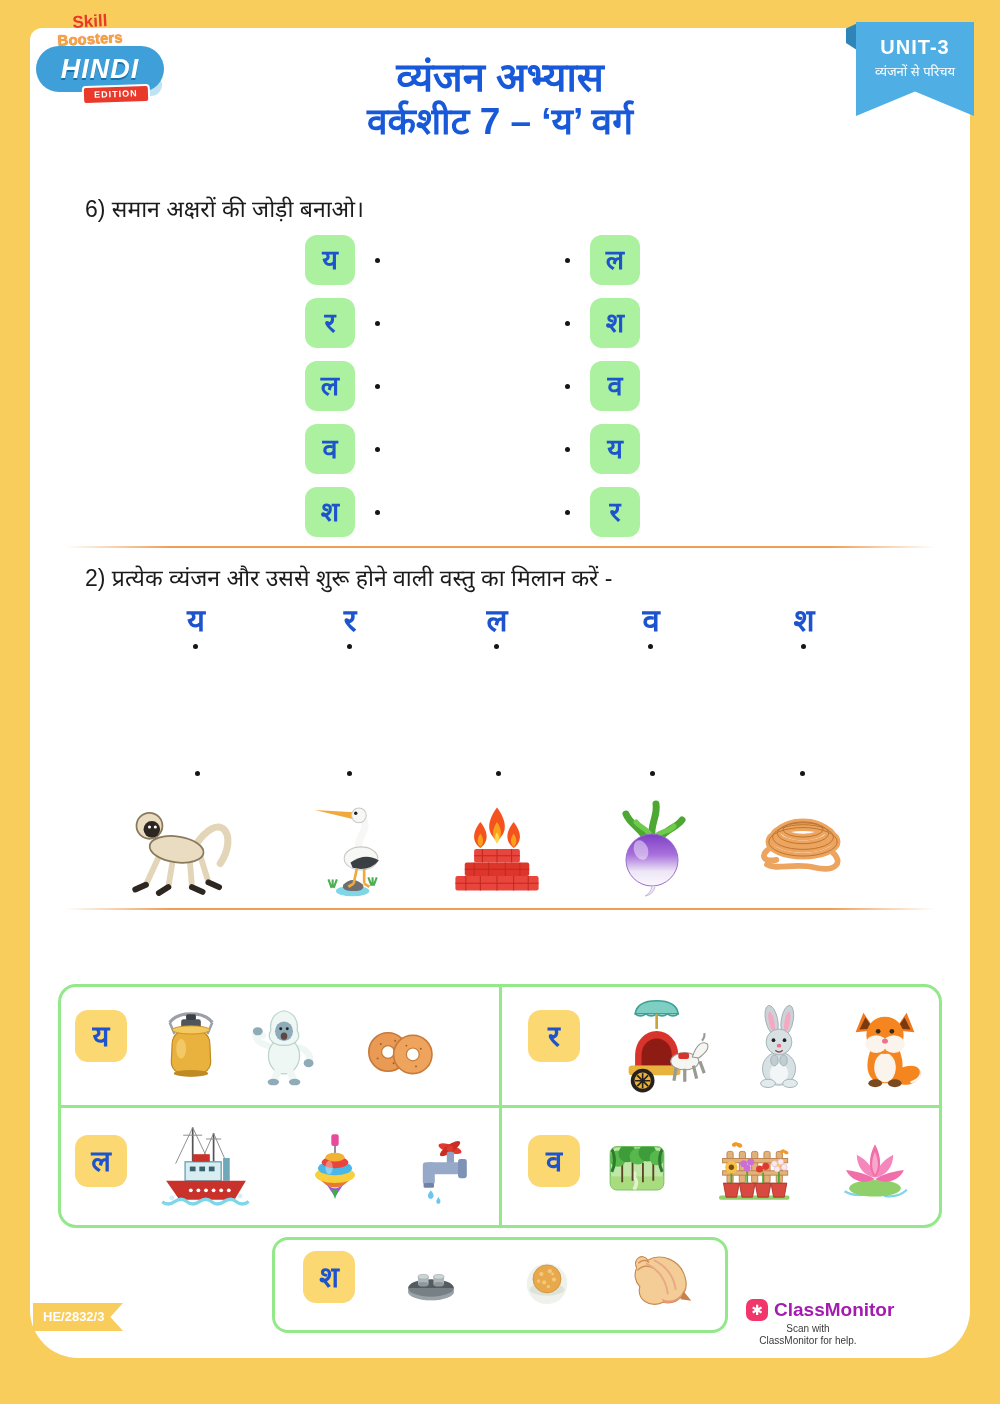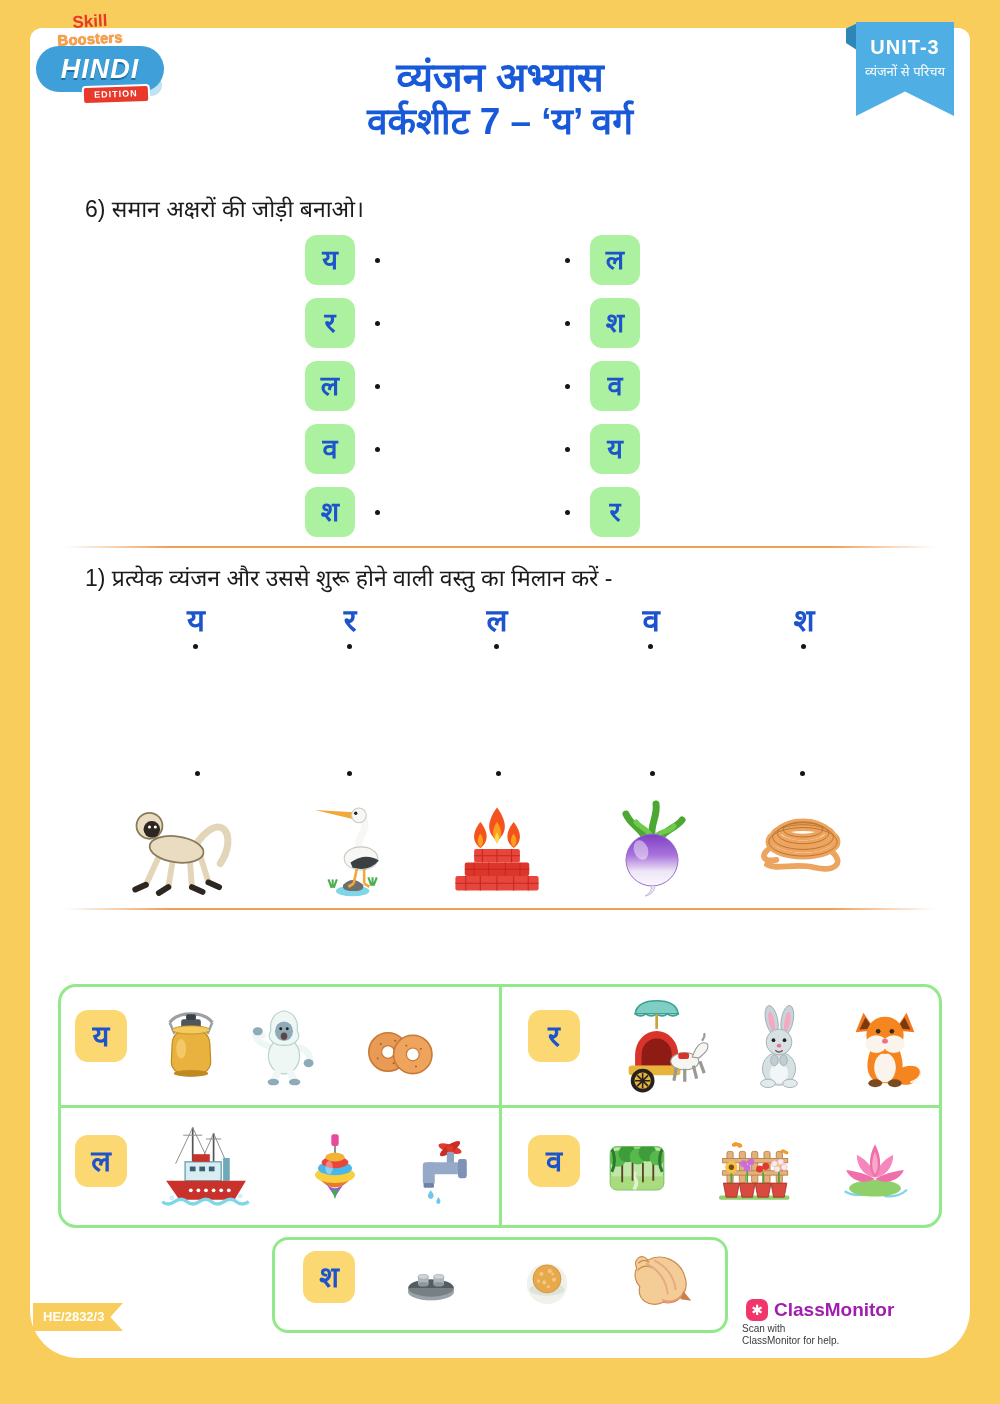--- a/index.html
+++ b/index.html
@@ -13,33 +13,33 @@
   .divider{position:absolute;left:65px;width:870px;height:2px;background:linear-gradient(to right,rgba(244,162,89,0),#F09E55 12%,#F09E55 88%,rgba(244,162,89,0));}
   .gbox{position:absolute;width:50px;height:50px;background:#ABF19F;border-radius:12px;color:#1D54CE;font-size:27px;font-weight:bold;text-align:center;line-height:50px;}
   .ybox{position:absolute;width:52px;height:52px;background:#FBD871;border-radius:13px;color:#1D54CE;font-size:29px;font-weight:bold;text-align:center;line-height:52px;}
   .dot{position:absolute;width:5px;height:5px;border-radius:50%;background:#151515;}
   .s2letter{position:absolute;width:60px;top:598px;text-align:center;color:#1D54CE;font-size:31px;font-weight:bold;}
   .img{position:absolute;}
   .img svg{width:100%;height:100%;display:block;}
   .gridwrap{position:absolute;left:58px;top:984px;width:884px;height:244px;border:3px solid #93E88A;border-radius:18px;box-sizing:border-box;}
   .gridline{position:absolute;background:#93E88A;}
   .bottomcell{position:absolute;left:272px;top:1237px;width:456px;height:96px;border:3px solid #93E88A;border-radius:16px;box-sizing:border-box;}
-  .flag{position:absolute;left:856px;top:22px;width:98px;height:94px;background:#4FAFE4;clip-path:polygon(0 0,100% 0,100% 100%,50% 74%,0 100%);text-align:center;color:#fff;}
+  .flag{position:absolute;left:856px;top:22px;width:118px;height:94px;background:#4FAFE4;clip-path:polygon(0 0,100% 0,100% 100%,50% 74%,0 100%);text-align:center;color:#fff;}
   .flagfold{position:absolute;left:846px;top:22px;width:14px;height:30px;background:#2E86B8;clip-path:polygon(100% 0,100% 100%,0 70%,0 22%);}
   .flag .u{display:block;margin-top:14px;font-size:20px;font-weight:bold;letter-spacing:1px;}
   .flag .s{display:block;margin-top:3px;font-size:13px;}
   .logo-skill{position:absolute;left:55px;top:12px;width:70px;text-align:center;color:#E8392B;font-weight:bold;font-size:17px;transform:rotate(-3deg);}
   .logo-boosters{position:absolute;left:40px;top:30px;width:100px;text-align:center;color:#F2A93B;font-weight:bold;font-size:15px;transform:rotate(-3deg);text-shadow:0 0 1px #E8392B;}
   .logo-cloud{position:absolute;left:36px;top:46px;width:128px;height:46px;background:#3E9FD9;border-radius:24px;text-align:center;color:#fff;font-weight:bold;font-style:italic;font-size:27px;line-height:46px;letter-spacing:1px;text-shadow:0 2px 0 #1E6FA6;}
   .logo-cloud2{position:absolute;left:118px;top:74px;width:44px;height:22px;background:#BFE3F2;border-radius:12px;}
   .logo-edition{position:absolute;left:82px;top:85px;width:64px;height:15px;background:#E8392B;border:2px solid #fff;border-radius:4px;color:#fff;font-weight:bold;font-size:9px;text-align:center;line-height:15px;transform:rotate(-2deg);letter-spacing:1px;}
   .code-ribbon{position:absolute;left:33px;top:1303px;width:90px;height:28px;background:#F8CD5C;clip-path:polygon(0 0,100% 0,86% 50%,100% 100%,0 100%);color:#fff;font-weight:bold;font-size:13px;line-height:28px;padding-left:10px;box-sizing:border-box;}
   .cm-icon{position:absolute;left:746px;top:1299px;width:22px;height:22px;background:#F0366B;border-radius:7px;color:#fff;text-align:center;line-height:22px;font-size:14px;}
   .cm-title{position:absolute;left:774px;top:1299px;font-size:19px;font-weight:bold;color:#a21caf;}
-  .cm-sub{position:absolute;left:742px;top:1323px;width:132px;text-align:left;font-size:10px;color:#3a3a3a;line-height:12px;}
+  .cm-sub{position:absolute;left:742px;top:1323px;width:132px;text-align:center;font-size:10px;color:#3a3a3a;line-height:12px;}
 </style>
 </head>
 <body>
 
 <svg width="0" height="0" style="position:absolute" aria-hidden="true">
 <defs>
 <linearGradient id="gTurnip" x1="0" y1="0" x2="0" y2="1">
   <stop offset="0" stop-color="#7E3FC4"></stop>
         <stop offset="0.4" stop-color="#A871DC"></stop>
   <stop offset="0.72" stop-color="#EDE6F6"></stop>
@@ -408,21 +408,21 @@
   <div class="dot" style="left:375px;top:447px"></div>
   <div class="dot" style="left:375px;top:510px"></div>
   <div class="dot" style="left:565px;top:258px"></div>
   <div class="dot" style="left:565px;top:321px"></div>
   <div class="dot" style="left:565px;top:384px"></div>
   <div class="dot" style="left:565px;top:447px"></div>
   <div class="dot" style="left:565px;top:510px"></div>
 
   <div class="divider" style="top:546px"></div>
 
-  <div class="heading" style="top:561px">1) प्रत्येक व्यंजन और उससे शुरू होने वाली वस्तु का मिलान करें -</div>
+  <div class="heading" style="top:561px">2) प्रत्येक व्यंजन और उससे शुरू होने वाली वस्तु का मिलान करें -</div>
 
   <div class="s2letter" style="left:166px">य</div>
   <div class="s2letter" style="left:320px">र</div>
   <div class="s2letter" style="left:467px">ल</div>
   <div class="s2letter" style="left:621px">व</div>
   <div class="s2letter" style="left:774px">श</div>
 
   <div class="dot" style="left:193px;top:644px"></div>
   <div class="dot" style="left:347px;top:644px"></div>
   <div class="dot" style="left:494px;top:644px"></div>

